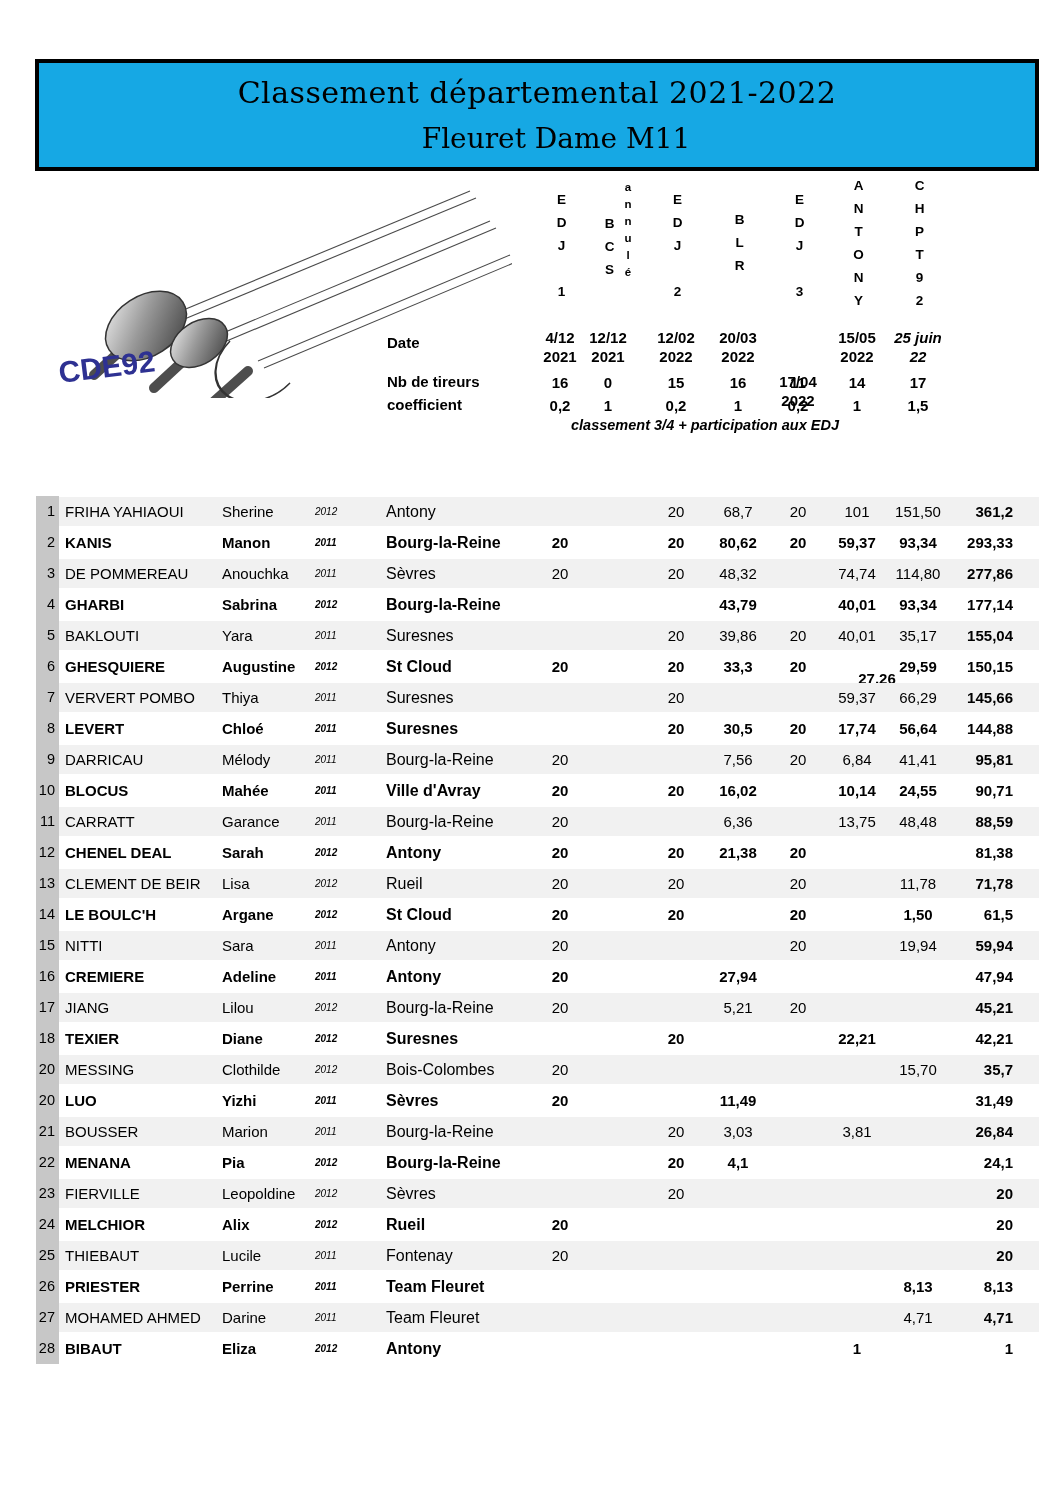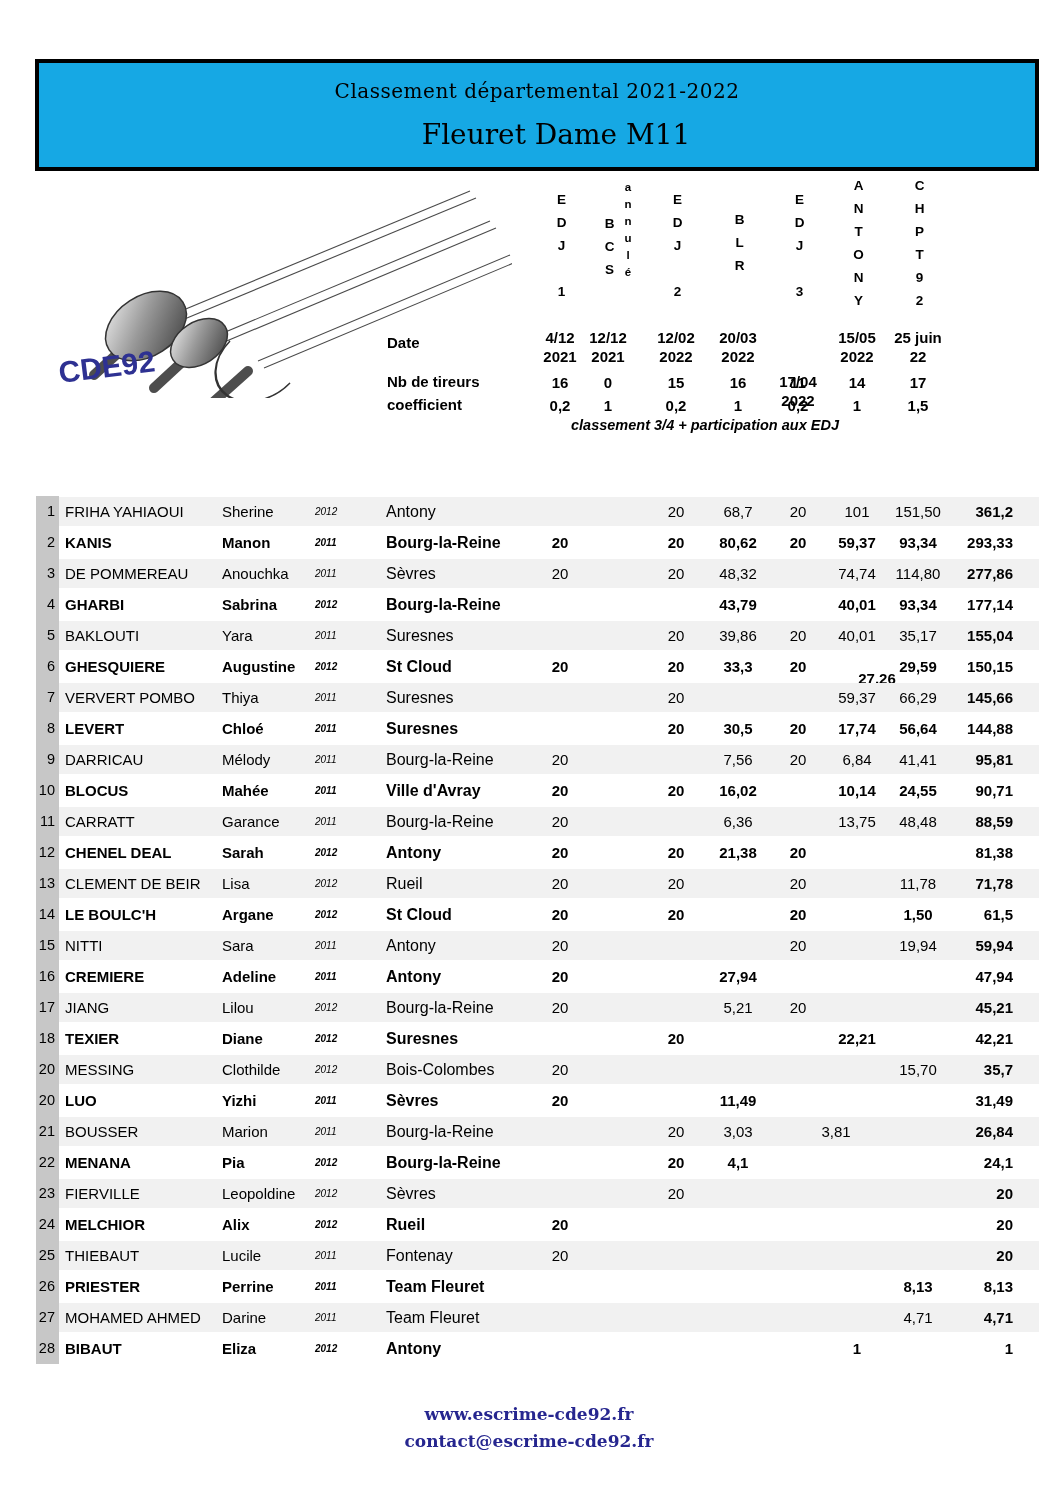--- a/index.html
+++ b/index.html
@@ -9,21 +9,21 @@
     background:#fff; font-family:"Liberation Sans", sans-serif; color:#000;
     overflow:hidden;
   }
   
   .title-box {
     position:absolute; left:35px; top:59px; width:1004px; height:112px;
     background:var(--blue); border:4px solid #000;
     display:flex; flex-direction:column; justify-content:space-evenly; align-items:center;
     font-family:"DejaVu Serif","Liberation Serif",serif;
   }
-  .title-line1 { font-size:20px; letter-spacing:.5px; }
+  .title-line1 { font-size:30px; letter-spacing:.5px; }
   .title-line2 { font-size:28px;margin-left:38px; }
   
   .logo { position:absolute; left:42px; top:183px; }
   
   .vh {
     position:absolute; writing-mode:vertical-lr; text-orientation:upright;
     white-space:pre; font-weight:bold; font-size:13.5px; letter-spacing:8px; line-height:20px;
   }
   .vh.small { font-size:11.5px; letter-spacing:5px; font-weight:bold; }
   
@@ -154,21 +154,21 @@
         <div class="">2022</div>
       </div>
       <div class="evcell" style="left: 763px; top: 373px;">11</div>
       <div class="evcell" style="left: 763px; top: 396px;">0,2</div>
       <div class="evcell" style="left: 822px; top: 328px;">
         <div class="">15/05</div>
         <div class="">2022</div>
       </div>
       <div class="evcell" style="left: 822px; top: 373px;">14</div>
       <div class="evcell" style="left: 822px; top: 396px;">1</div>
-      <div class="evcell" style="left: 883px; top: 328px;">
+      <div class="evcell" style="left: 883px; top: 328px; font-style: italic;">
         <div class="">25 juin</div>
         <div class="">22</div>
       </div>
       <div class="evcell" style="left: 883px; top: 373px;">17</div>
       <div class="evcell" style="left: 883px; top: 396px;">1,5</div>
     </div>
   <div class="note-line">classement 3/4  +  participation aux EDJ</div>
 
 
   <div class="rows">
@@ -433,21 +433,21 @@
       <div class="row stripe">
     <div class="band"></div>
     <div class="cell rank">21</div>
     <div class="cell nom">BOUSSER</div>
     <div class="cell prenom">Marion</div>
     <div class="cell annee">2011</div>
     <div class="cell club">Bourg-la-Reine</div>
     <div class="cell total">26,84</div>
   <div class="cell score" style="left: 606px;">20</div>
         <div class="cell score" style="left: 668px;">3,03</div>
-        <div class="cell score" style="left: 766px;">3,81</div>
+        <div class="cell score" style="left: 787px;">3,81</div>
       </div>
       <div class="row bold">
     <div class="band"></div>
     <div class="cell rank">22</div>
     <div class="cell nom">MENANA</div>
     <div class="cell prenom">Pia</div>
     <div class="cell annee">2012</div>
     <div class="cell club">Bourg-la-Reine</div>
     <div class="cell total">24,1</div>
   <div class="cell score" style="left: 606px;">20</div>
@@ -508,17 +508,13 @@
     <div class="cell rank">28</div>
     <div class="cell nom">BIBAUT</div>
     <div class="cell prenom">Eliza</div>
     <div class="cell annee">2012</div>
     <div class="cell club">Antony</div>
     <div class="cell total">1</div>
   <div class="cell score" style="left: 787px;">1</div>
       </div>
     </div>
 
-  <div class="footer">
-    <div>www.escrime-cde92.fr</div>
-    <div>contact@escrime-cde92.fr</div>
-  </div>
 </div>
 
 </body></html>

